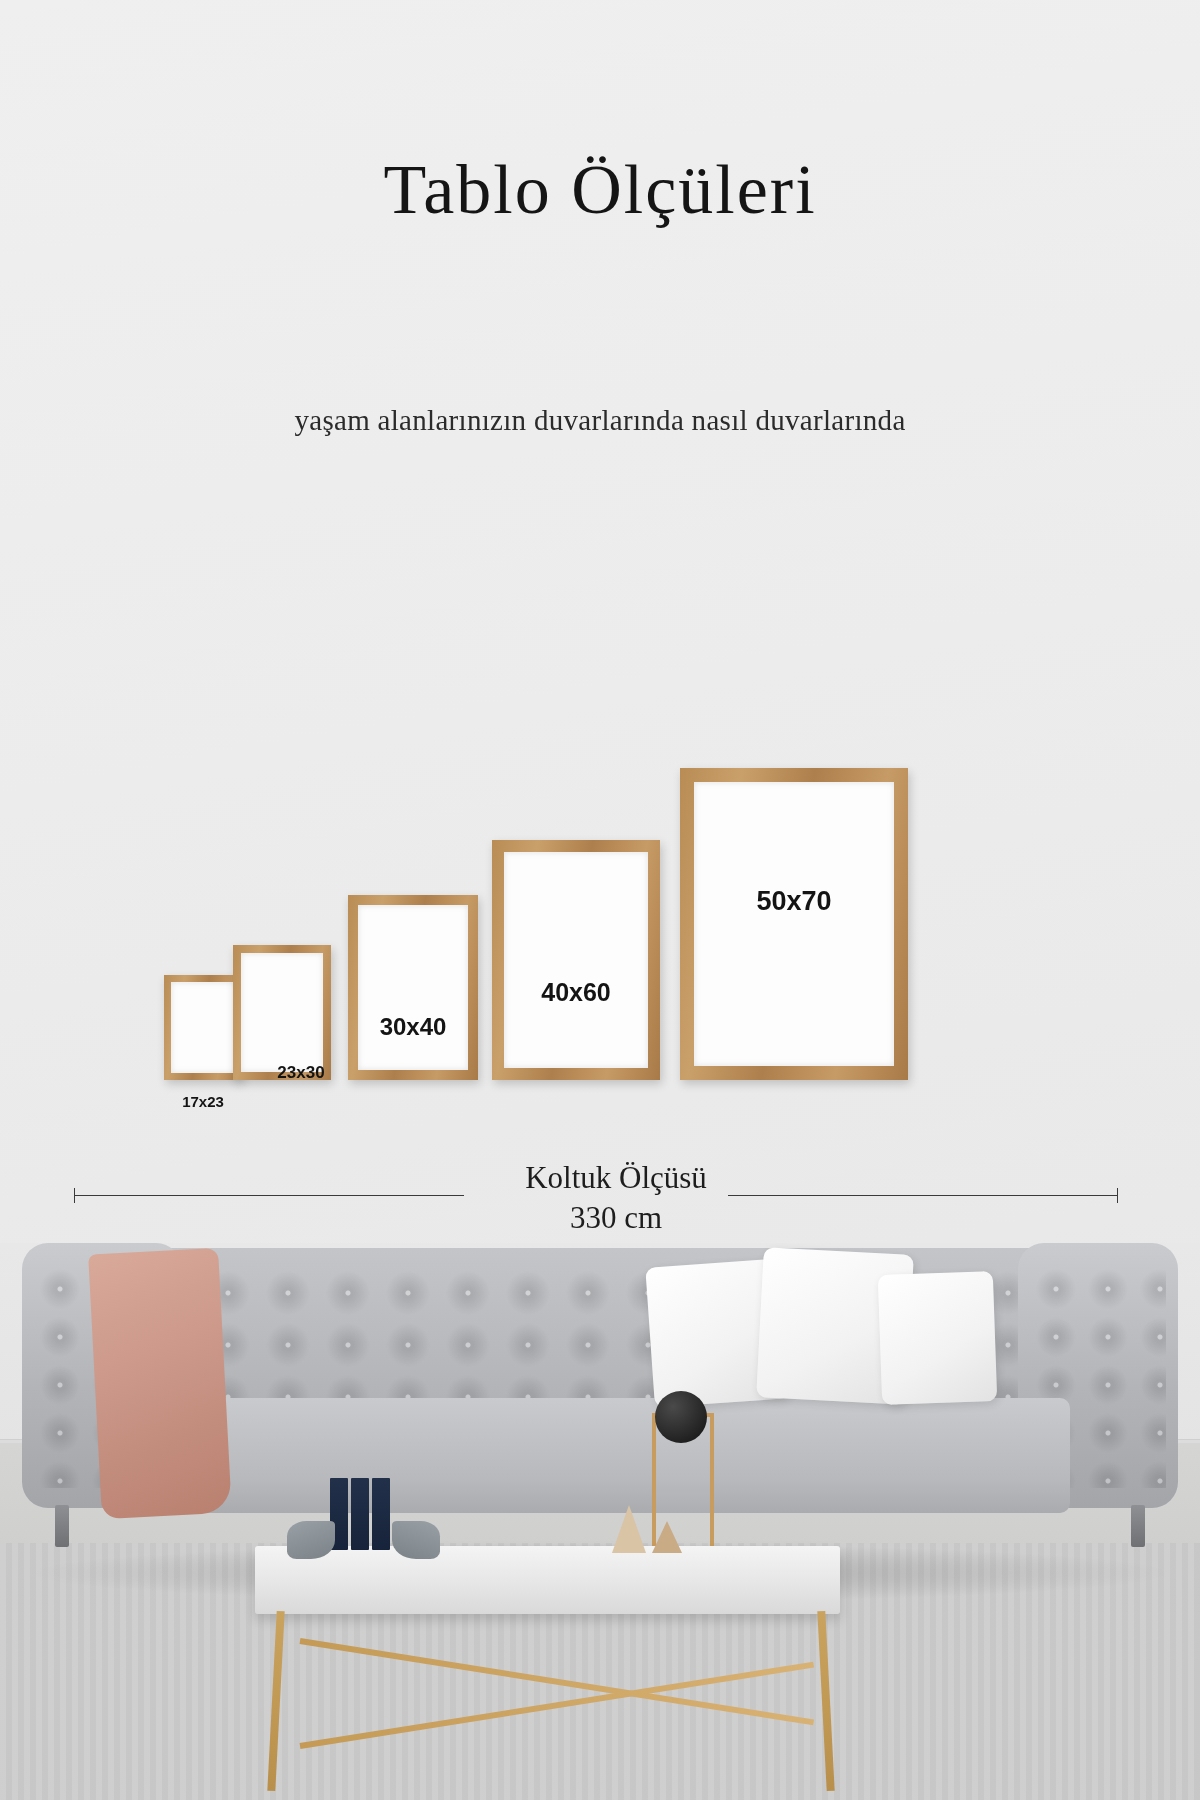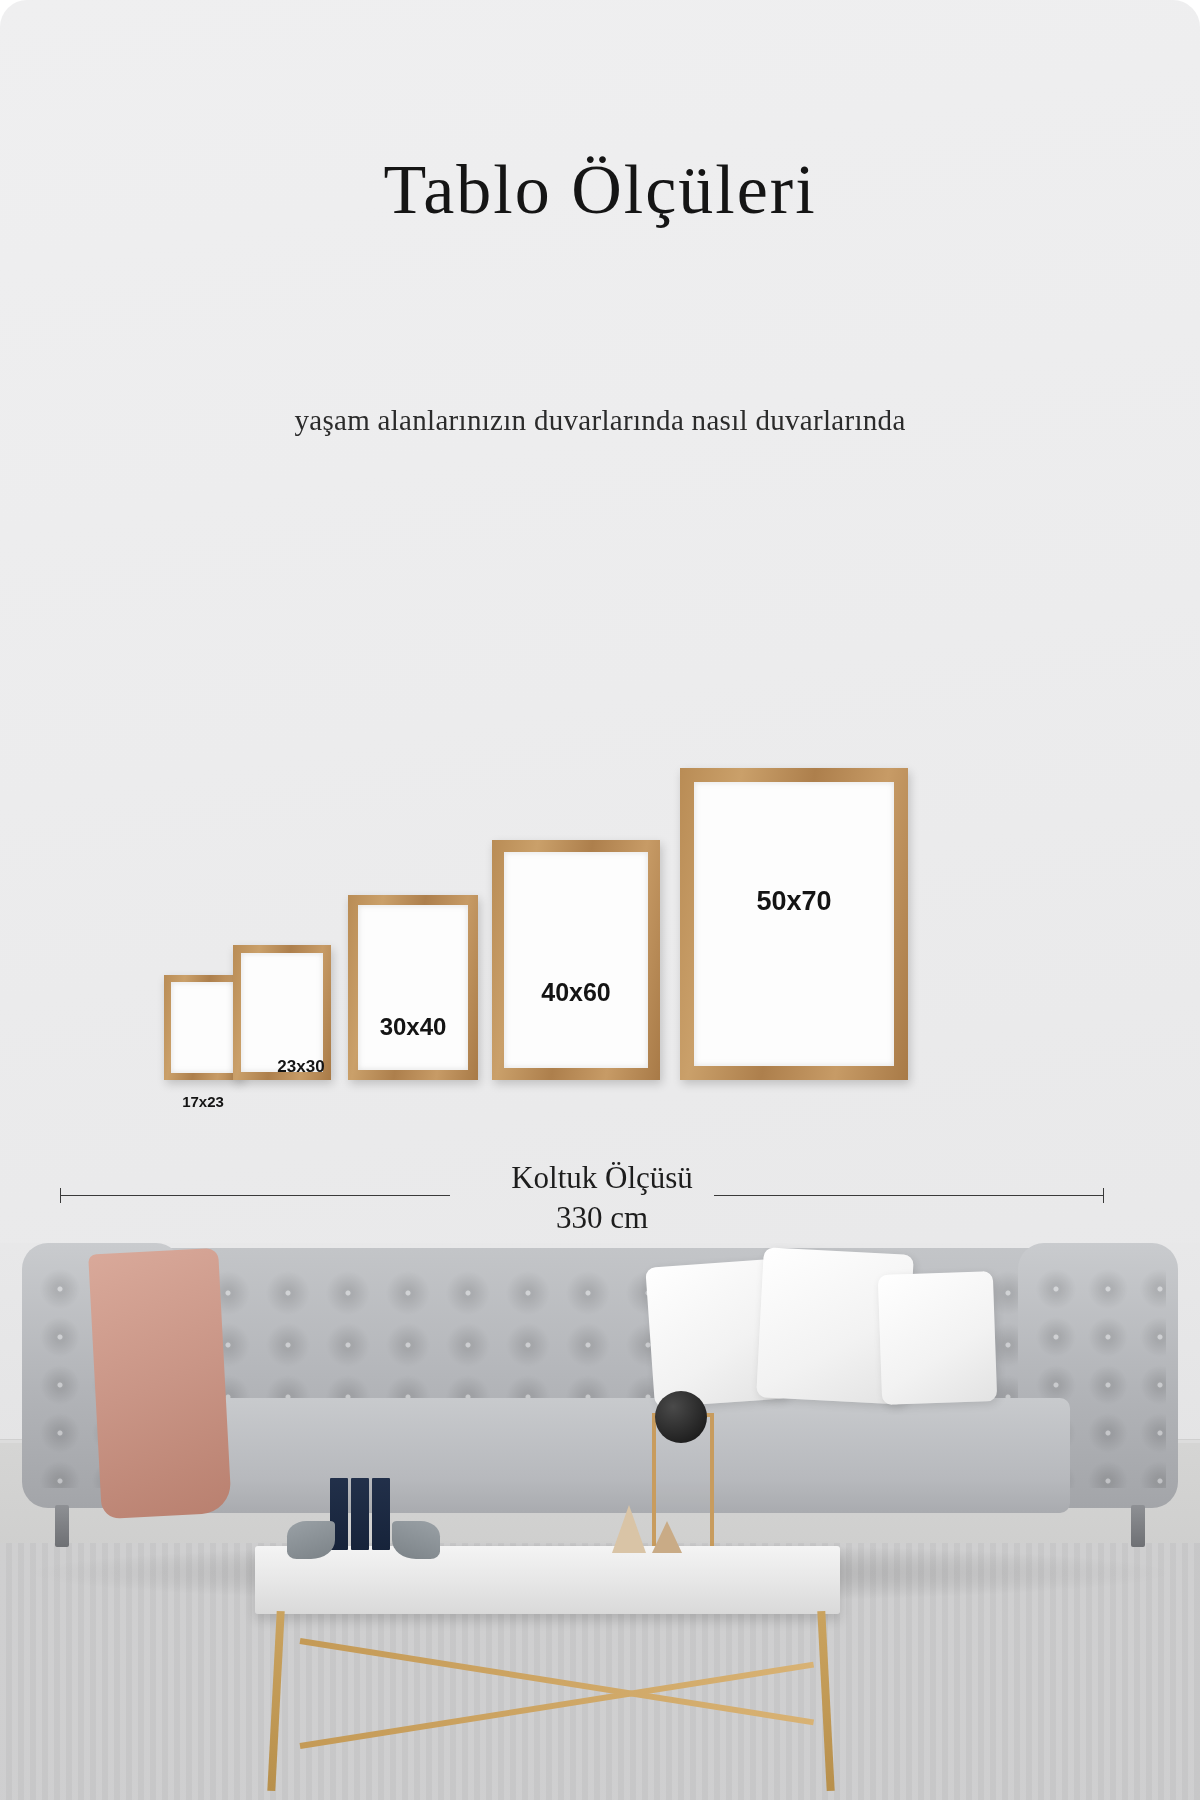--- a/index.html
+++ b/index.html
@@ -6,21 +6,20 @@
   html, body {
     margin: 0; padding: 0;
     width: 1200px; height: 1800px;
     font-family: "Liberation Serif", serif;
     overflow: hidden;
   }
   #page {
     position: relative;
     width: 1200px; height: 1800px;
     background: linear-gradient(170deg, #efeff0 0%, #ececed 40%, #e9e9ea 70%, #e6e6e7 100%);
-    border-radius: 27px;
   }
 
   
   .title {
     position: absolute;
     top: 150px; left: 0; width: 1200px;
     text-align: center;
     font-family: "Liberation Serif", serif;
     font-size: 70px;
     letter-spacing: 2px;
@@ -69,21 +68,21 @@
     left: 0; width: 100%;
     text-align: center;
     font-family: "Liberation Sans", sans-serif;
     font-weight: bold;
     color: #141414;
   }
 
   
   .measure {
     position: absolute;
-    left: 2px; top: 1150px; width: 1160px; height: 80px;
+    left: 16px; top: 1150px; width: 1160px; height: 80px;
   }
   .measure-line {
     position: absolute;
     top: 45px;
     height: 1px;
     background: #3a3a3a;
   }
   .measure-line.left { left: 58px; width: 390px; }
   .measure-line.right { right: 58px; width: 390px; }
   .measure-tick {
@@ -248,21 +247,21 @@
       <div class="frame" style="width:78px;height:105px;padding:7px;">
         <div class="frame-inner"></div>
       </div>
       <div class="frame-label" style="top:118px;font-size:15px;text-align:center;">17x23</div>
     </div>
 
     <div class="frame-wrap" style="left:233px;">
       <div class="frame" style="width:98px;height:135px;padding:8px;">
         <div class="frame-inner"></div>
       </div>
-      <div class="frame-label" style="top:112px;font-size:17px;padding-left:38px;">23x30</div>
+      <div class="frame-label" style="top:118px;font-size:17px;padding-left:38px;">23x30</div>
     </div>
 
     <div class="frame-wrap" style="left:348px;">
       <div class="frame" style="width:130px;height:185px;padding:10px;">
         <div class="frame-inner"></div>
       </div>
       <div class="frame-label" style="top:118px;font-size:24px;">30x40</div>
     </div>
 
     <div class="frame-wrap" style="left:492px;">

